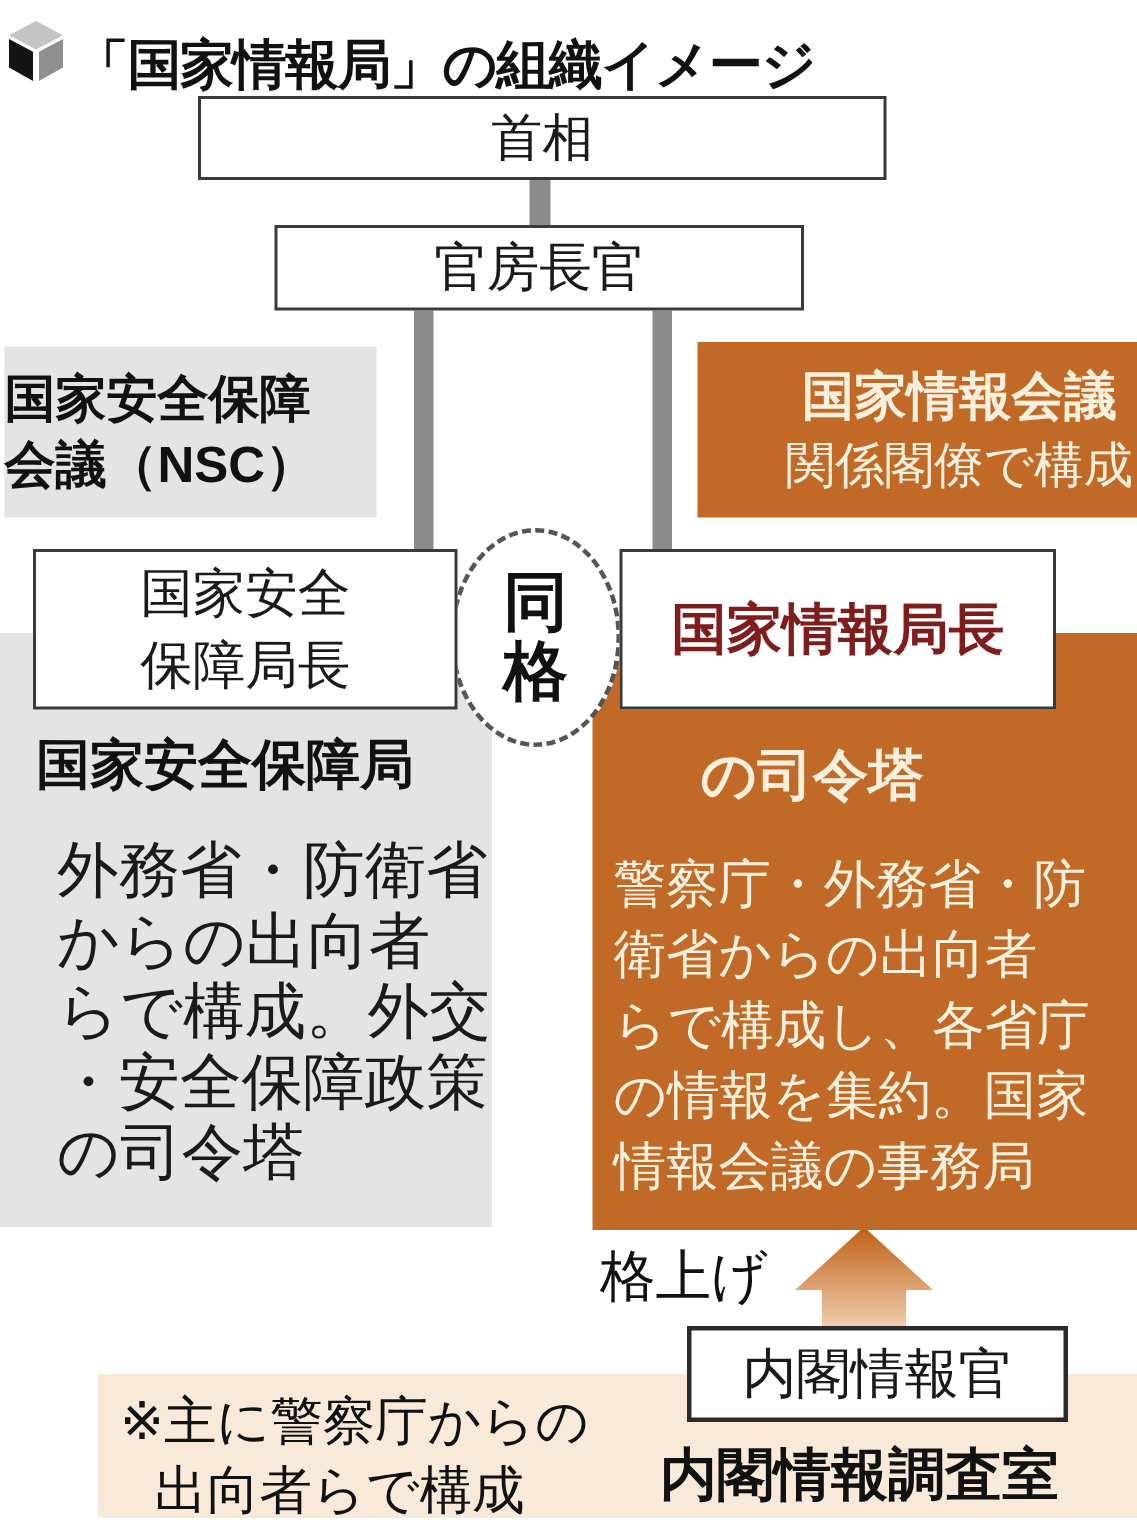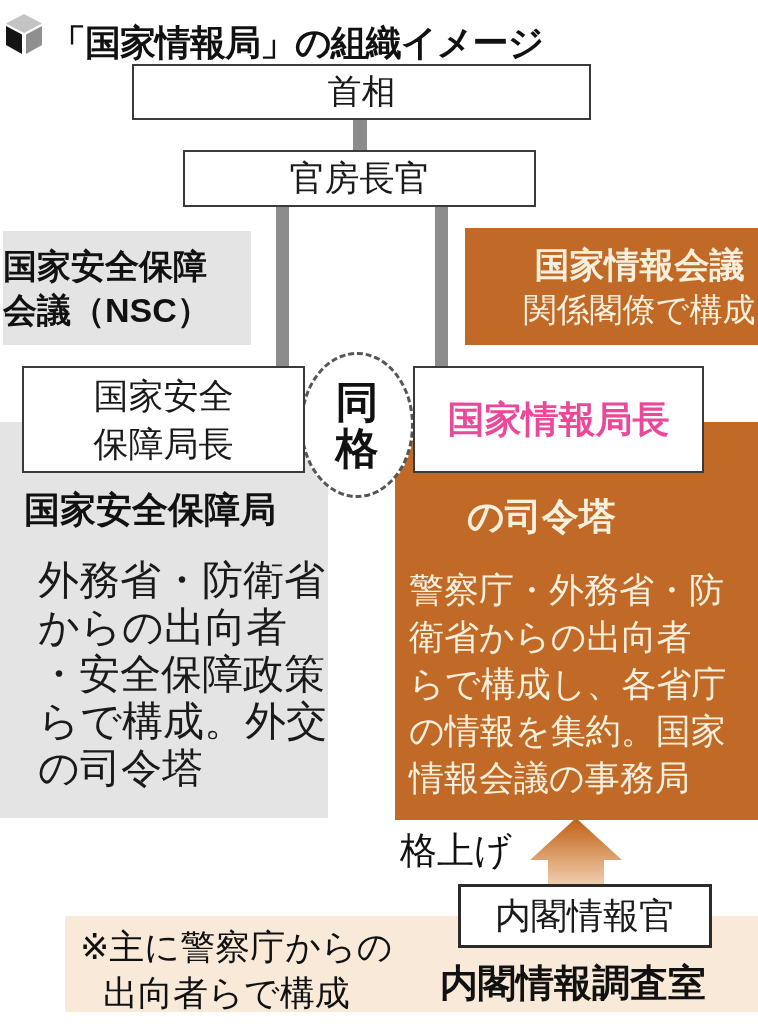--- a/index.html
+++ b/index.html
@@ -44,21 +44,21 @@
   
   .equal { position:absolute; left:300px; top:352px; width:114px; height:146px; background:#fff;
            border:3px dashed #555; border-radius:50%; z-index:3;
            display:flex; flex-direction:column; align-items:center; justify-content:center;
            font-weight:bold; font-size:43px; line-height:46px; color:#111; }
 
   
   .nsa-chief  { left:22px;  top:366px; width:283px; height:107px; flex-direction:column;
                 font-size:35px; line-height:48px; }
   .info-chief { left:413px; top:366px; width:291px; height:107px;
-                font-size:37px; font-weight:bold; color:#ec4899; }
+                font-size:37px; font-weight:bold; color:#7f1d1d; }
 
   
   .upgrade-label { position:absolute; left:400px; top:826px; font-size:37px; color:#111; z-index:2; }
   .arrow-svg { position:absolute; left:530px; top:818px; z-index:1; }
   .cio-box { left:458px; top:884px; width:254px; height:64px; border:3px solid #2b2b2b; font-size:36px; z-index:4; }
   .peach { position:absolute; left:65px; top:916px; width:693px; height:96px; background:#f8e9d9; z-index:0; }
   .note1 { position:absolute; left:80px;  top:924px; font-size:35px; color:#111; z-index:1; }
   .note2 { position:absolute; left:103px; top:970px; font-size:35px; color:#111; z-index:1; }
   .naicho { position:absolute; left:440px; top:958px; font-size:38px; font-weight:bold; color:#111; z-index:5; }
 </style>
@@ -97,22 +97,22 @@
   <div class="council-top">
     <div class="l1">国家情報会議</div>
     <div class="l2">関係閣僚で構成</div>
   </div>
 
   <div class="panel panel-gray">
     <div class="p-title">国家安全保障局</div>
     <div class="p-body">
       <div>外務省・防衛省</div>
       <div>からの出向者</div>
+      <div>らで構成。外交</div>
       <div>・安全保障政策</div>
-      <div>らで構成。外交</div>
       <div>の司令塔</div>
     </div>
   </div>
 
   <div class="panel panel-orange">
     <div class="p-title">の司令塔</div>
     <div class="p-body">
       <div>警察庁・外務省・防</div>
       <div>衛省からの出向者</div>
       <div>らで構成し、各省庁</div>

